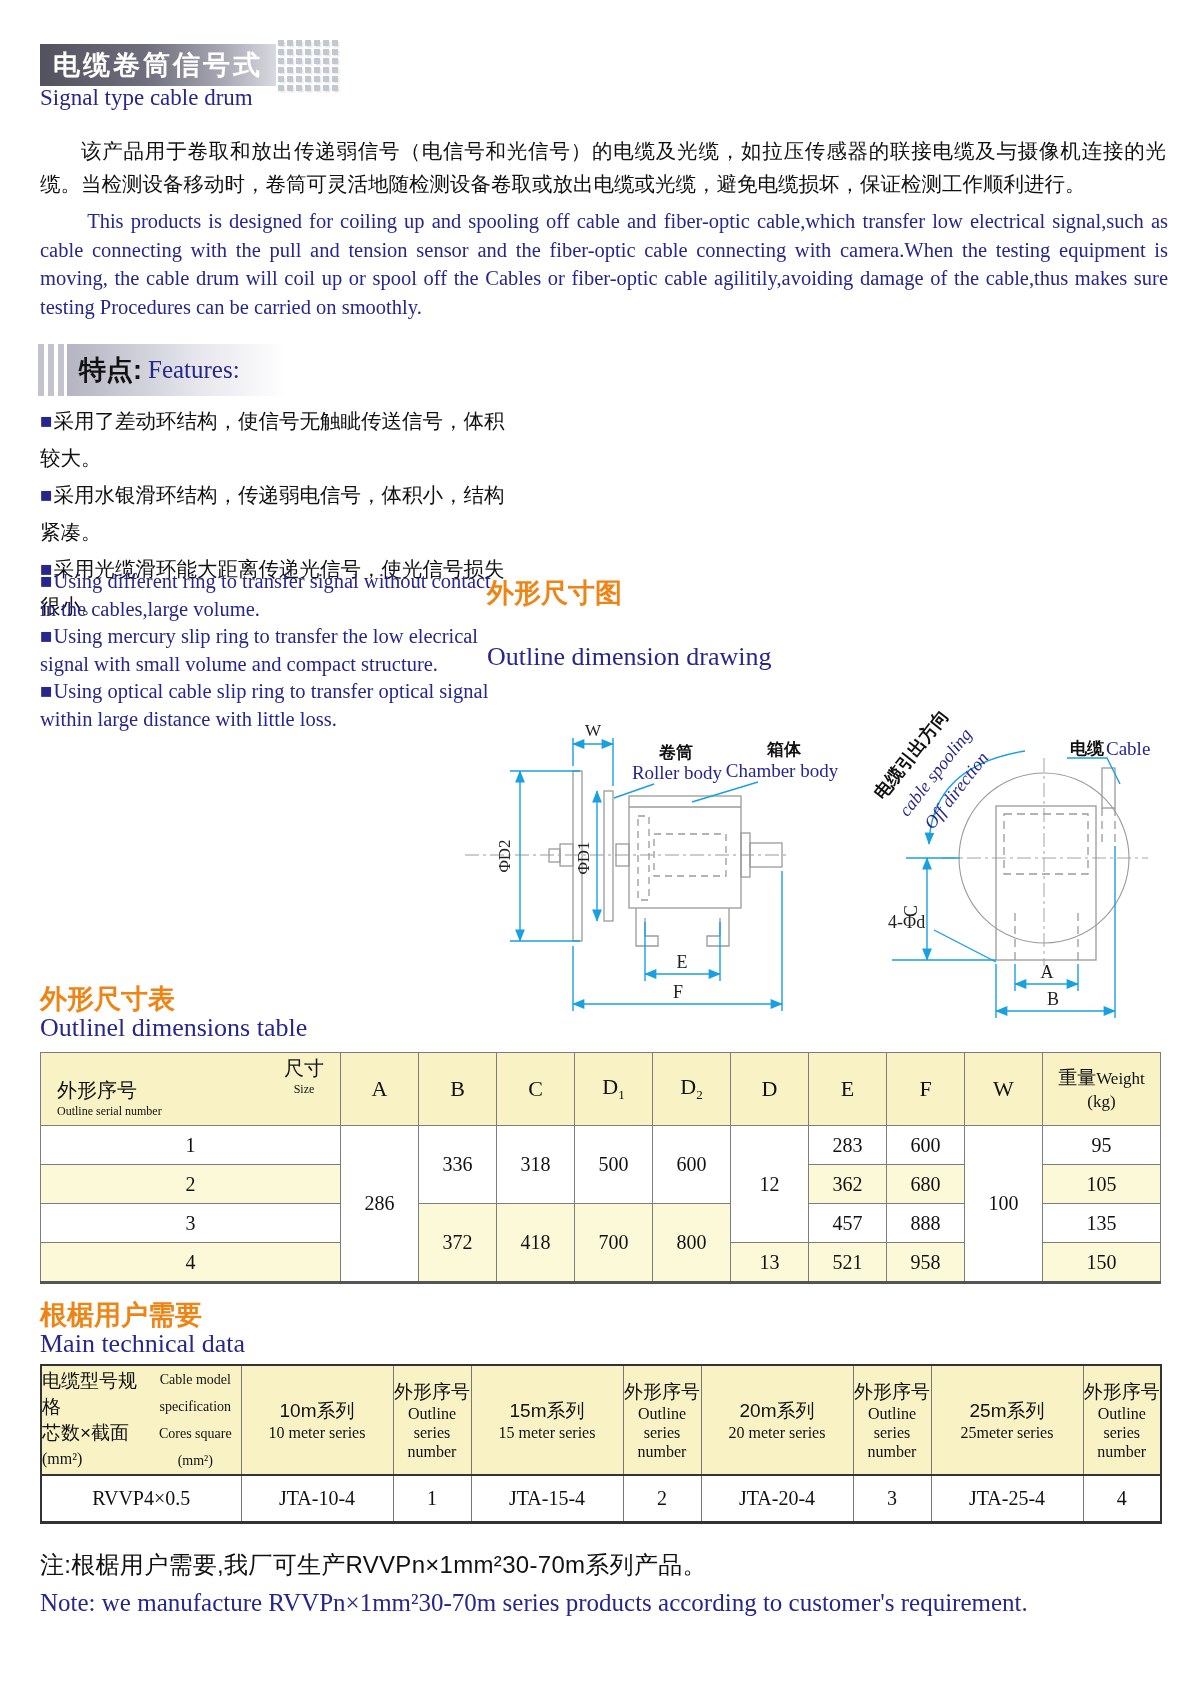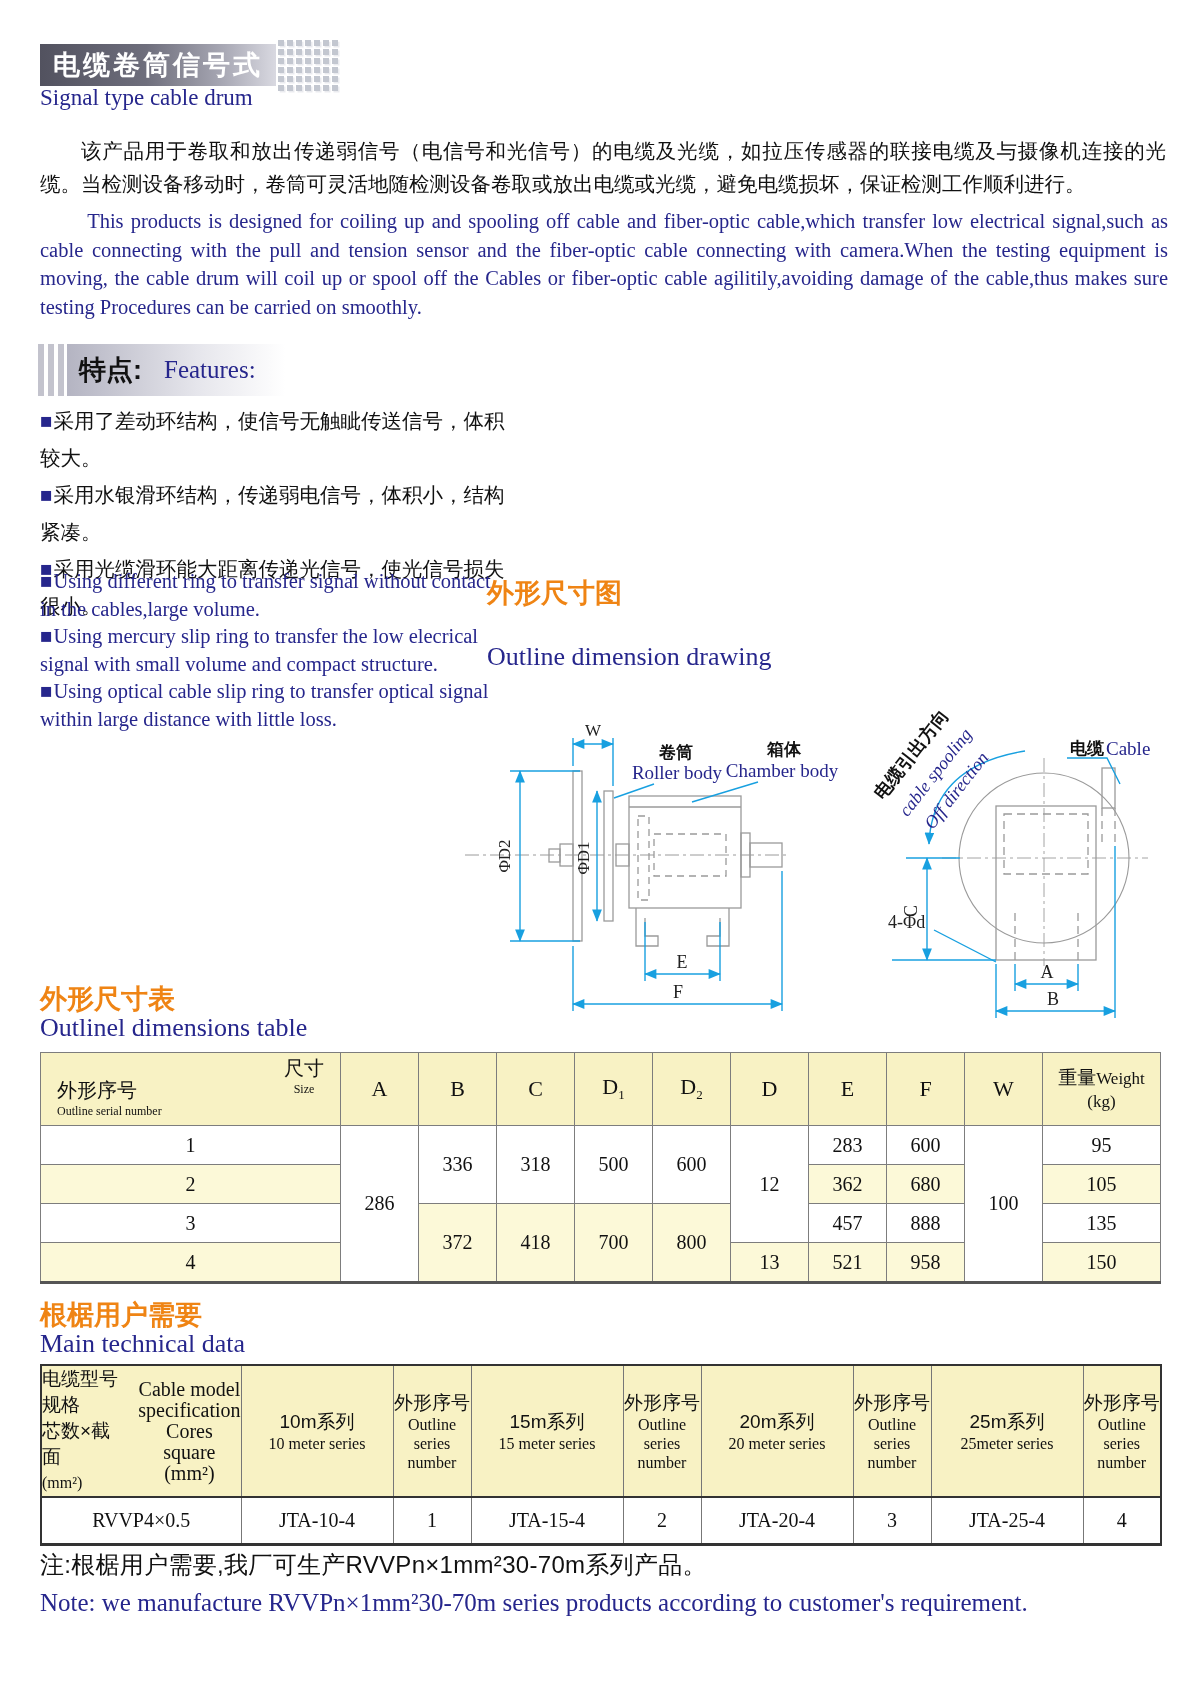--- a/index.html
+++ b/index.html
@@ -21,21 +21,21 @@
   #intro-cn{left:40px;top:134px;width:1126px;font-size:20.5px;line-height:33px;
             text-align:justify;text-indent:2em;font-weight:500}
   #intro-en{left:40px;top:207px;width:1128px;font-size:20.5px;line-height:28.5px;
             text-align:justify;text-indent:2.3em}
 
   
   #fstripes{left:38px;top:344px;width:27px;height:52px;
     background:repeating-linear-gradient(90deg,#c3c3cd 0 6px,#ffffff 6px 10px)}
   #fbar{left:67px;top:344px;width:218px;height:52px;box-sizing:border-box;padding-left:12px;
     background:linear-gradient(90deg,#b4b4c2 0%,#e6e6ec 60%,#ffffff 100%);
-    display:flex;align-items:center;gap:22px;white-space:nowrap}
+    display:flex;align-items:center;gap:6px;white-space:nowrap}
   #fbar .cnh{font-size:27px;font-weight:bold;color:#111}
   #fbar .enh{font-size:25px}
   #feat-cn{left:40px;top:402px;width:474px;font-size:20.5px;line-height:37px;font-weight:500}
   #feat-en{left:40px;top:568px;width:462px;font-size:20.5px;line-height:27.5px}
   .sq{color:#26268c;margin-right:1px}
 
   
   #odh-cn{left:487px;top:575px;font-size:27px;font-weight:bold}
   #odh-en{left:487px;top:642px;font-size:26px}
   #drawing{left:440px;top:666px}
@@ -70,21 +70,21 @@
   #t2{left:40px;top:1364px;width:1120px;text-align:center;
       border:2.5px solid #333;border-bottom-width:3px}
   #t2 th,#t2 td{border:1px solid #777;padding:0}
   #t2 th{height:84px;background:#f8f2c4;font-weight:normal;border-bottom:2px solid #333}
   #t2 td{height:45px;font-family:"Liberation Serif",serif;font-size:20px}
   #t2 .y{background:#fcf9d8}
   #t2 .cn{font-size:19px;line-height:24px}
   #t2 .en{font-family:"Liberation Serif",serif;font-size:16px;line-height:19px}
   .c0wrap{display:flex;justify-content:center;align-items:center;gap:10px}
   .c0cn{font-size:19px;line-height:26px;text-align:left}
-  .c0en{font-size:20px;line-height:21px;text-align:center;width:105px}
+  .c0en{font-size:14px;line-height:27px;text-align:center;width:105px}
   .c0cn .u{font-family:"Liberation Serif",serif;font-size:16px}
 
   
   #note-cn{left:40px;top:1549px;font-size:24px;font-weight:500;letter-spacing:.3px}
   #note-en{left:40px;top:1589px;font-size:25px}
 
   text{user-select:none}
 </style>
 </head>
 <body>

